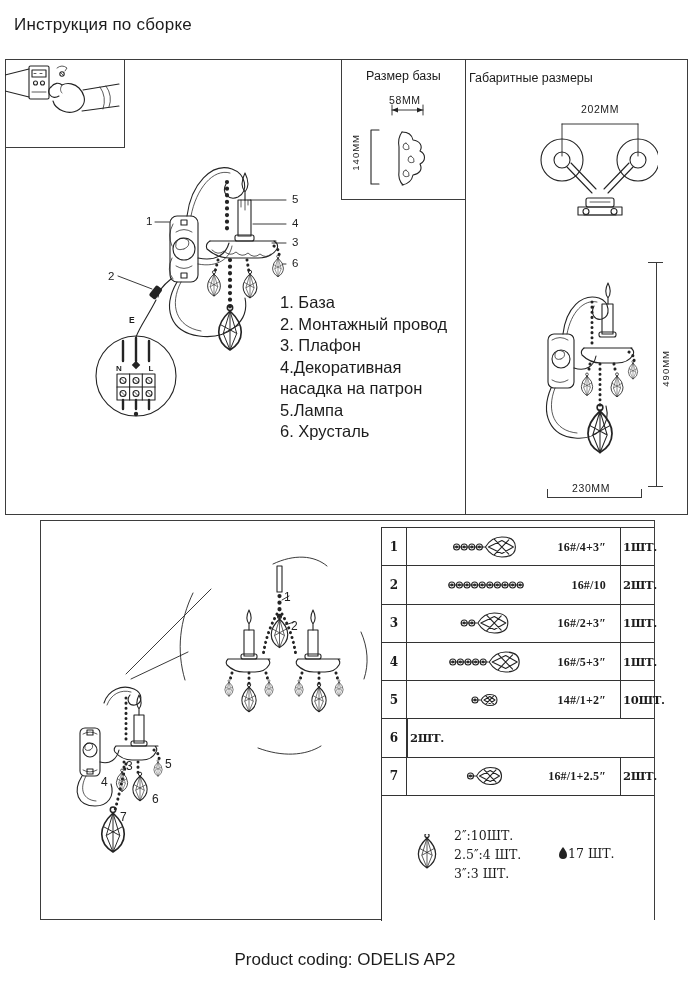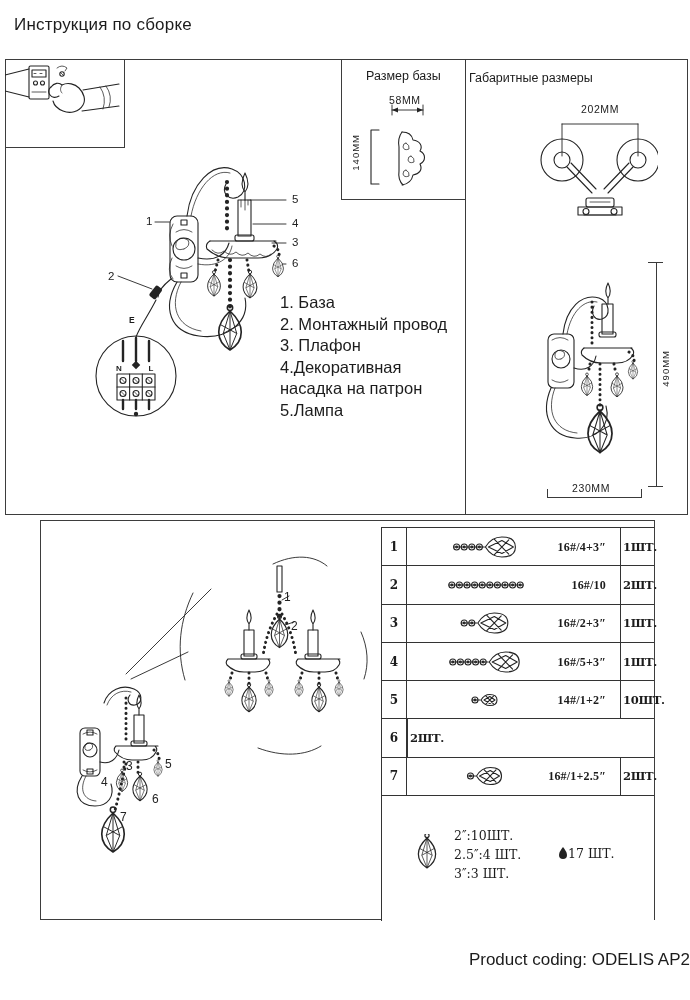--- a/index.html
+++ b/index.html
@@ -33,21 +33,21 @@
   .tnum{width:25px;border-right:1px solid #333;display:flex;align-items:center;justify-content:center;
         font-family:"DejaVu Serif",serif;font-size:12px;font-weight:700}
   .tmid{flex:1;position:relative}
   .ticon{position:absolute;left:4px;top:50%;transform:translateY(-50%);width:150px;height:24px}
   .tspec{position:absolute;right:14px;top:50%;transform:translateY(-50%);
          font-family:Liberation Serif, serif;font-size:12px;font-weight:700;letter-spacing:0.2px}
   .tqty{width:34px;border-left:1px solid #333;display:flex;align-items:center;padding-left:2px;
         font-family:"DejaVu Serif",serif;font-size:11.5px;font-weight:700;letter-spacing:-0.3px}
   .tsum{height:125px;position:relative}
   .sline{position:absolute;font-family:"DejaVu Serif",serif;font-size:12.5px;font-weight:400}
-  .coding{position:absolute;left:0;right:0;top:950px;text-align:right;font-size:17px}
+  .coding{position:absolute;left:0;right:0;top:950px;text-align:center;font-size:17px}
 </style>
 </head>
 <body>
 
 <div class="page">
 
   <svg width="0" height="0" style="position:absolute">
     <defs>
       <g id="pendv">
         <circle cx="0" cy="-2.2" r="1.8" stroke="#242424" fill="none" stroke-width="1"></circle>
@@ -143,20 +143,21 @@
     <text x="58" y="43">L</text>
   </svg>
 
   <div class="abs plist" style="left:280px;top:292px">
     <div>1. База</div>
     <div>2. Монтажный провод</div>
     <div>3. Плафон</div>
     <div>4.Декоративная</div>
     <div>насадка на патрон</div>
     <div>5.Лампа</div>
+    <div>6. Хрусталь</div>
   </div>
 
 
   <div class="abs" style="left:341px;top:59px;width:125px;height:141px;border-left:1.2px solid #3d3d3d;border-bottom:1.2px solid #3d3d3d"></div>
   <div class="lbl boxtitle" style="left:366px;top:69px">Размер базы</div>
   <div class="lbl dim" style="left:389px;top:94px">58MM</div>
   <div class="lbl vdim" style="left:350px;top:134px">140MM</div>
   <svg class="art abs" style="left:345px;top:86px" width="115" height="110" viewBox="0 0 115 110">
     <path class="ld" d="M47,24 H78 M47,19 V29 M78,19 V29"></path>
     <path class="fill" d="M47,24 l6,-2.4 v4.8 z M78,24 l-6,-2.4 v4.8 z"></path>

